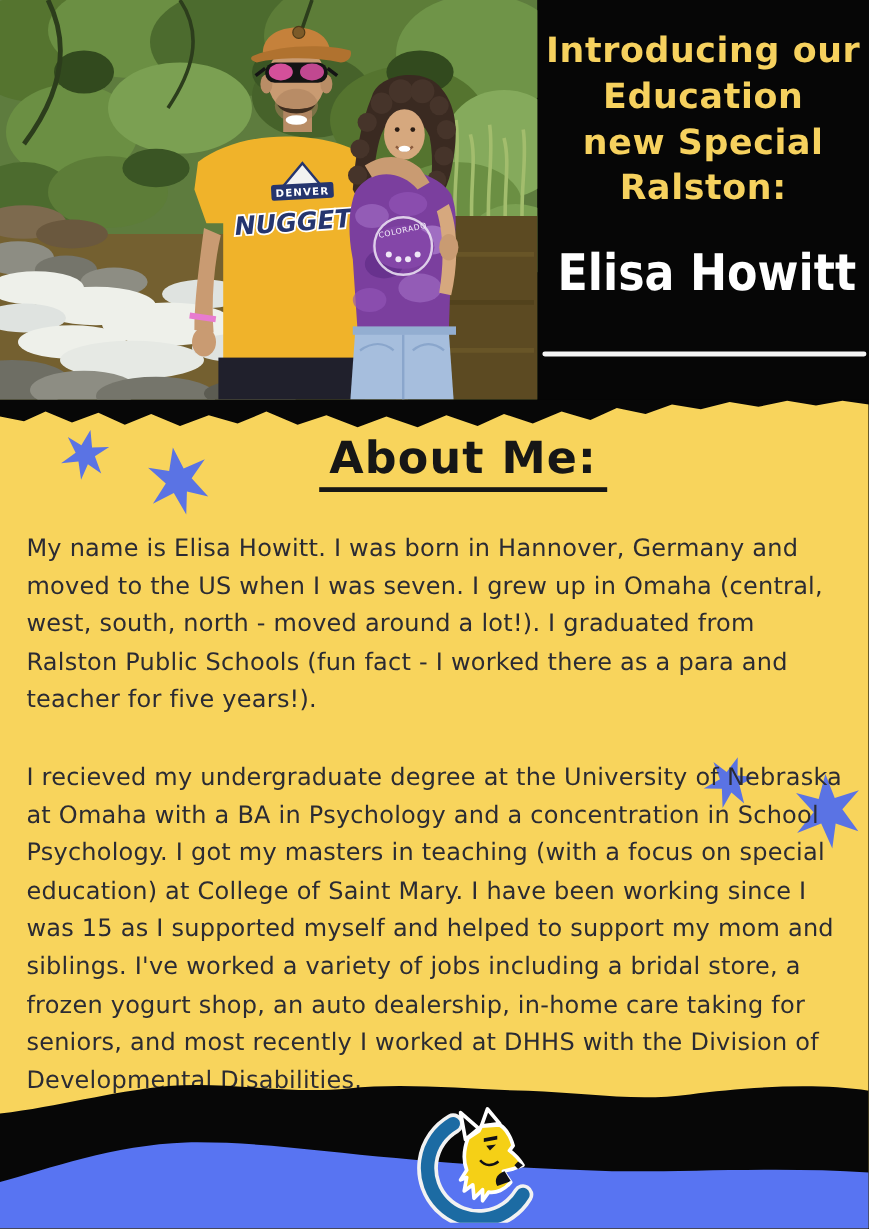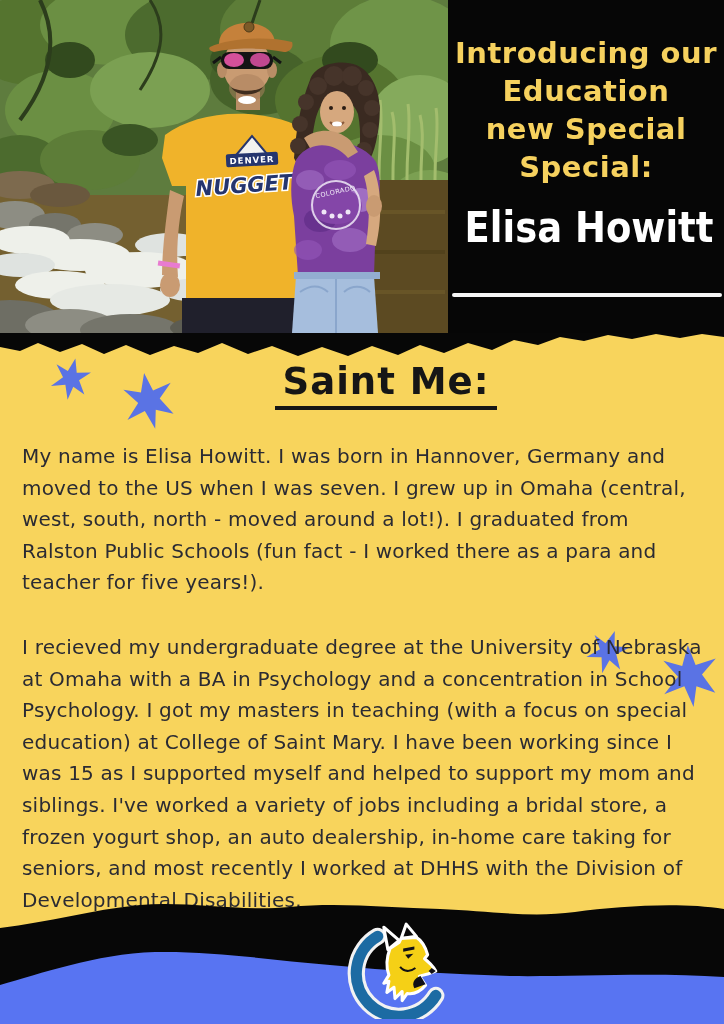--- a/index.html
+++ b/index.html
@@ -1,20 +1,20 @@
 <!DOCTYPE html>
 <html><head>
 <meta charset="utf-8">
 <style>
   html,body{margin:0;padding:0;background:#111;}
   .page{position:relative;width:724px;height:1024px;margin:0 auto;background:#070707;
         overflow:hidden;font-family:"DejaVu Sans","Liberation Sans",sans-serif;}
   .photo{position:absolute;left:0;top:0;width:448px;height:333px;}
   .intro-panel{position:absolute;left:448px;top:0;width:276px;height:333px;background:#060606;}
-  .intro-title{margin-top:34px;text-align:center;color:#f6d15e;font-weight:700;
+  .intro-title{margin-top:23px;text-align:center;color:#f6d15e;font-weight:700;
                font-size:29px;line-height:38px;letter-spacing:.5px;}
   .teacher-name{position:absolute;left:0;top:203px;width:100%;text-align:center;color:#ffffff;
                 font-weight:700;font-size:42px;white-space:nowrap;transform:scaleX(.88);
                 transform-origin:center;}
   .name-divider{position:absolute;left:4px;top:293px;width:270px;height:4px;background:#f5f5f5;
                 border-radius:2px;}
   .torn-yellow{position:absolute;left:0;top:330px;width:724px;height:694px;}
   .star{position:absolute;}
   .star svg{display:block;width:100%;height:100%;}
   .about-heading{position:absolute;left:0;top:360px;width:724px;text-align:center;padding-left:48px;
@@ -164,21 +164,21 @@
       <path d="M304,138 C318,128 336,128 350,140 L358,152 L348,158 C338,146 322,142 310,148 Z" fill="#c99b72"></path>
       <ellipse cx="374" cy="206" rx="8" ry="11" fill="#c99b72"></ellipse>
     </g>
   </svg>
 
   <div class="intro-panel">
     <div class="intro-title">
       <div>Introducing our</div>
       <div>Education</div>
       <div>new Special</div>
-      <div>Special:</div>
+      <div>Ralston:</div>
     </div>
     <div class="teacher-name">Elisa Howitt</div>
     <div class="name-divider"></div>
   </div>
 
   <svg class="torn-yellow" viewBox="0 0 724 694" preserveAspectRatio="none">
     <path fill="#f8d45c" d="M0,17 L20,21 38,13 60,22 82,14 104,24 126,15 150,25 174,16 198,23 222,13
       248,24 272,16 298,26 322,17 348,26 372,16 398,25 420,15 444,23 468,13 492,20 514,10 538,15
       560,7 584,11 608,5 632,9 656,4 680,8 702,4 724,7 L724,694 L0,694 Z"></path>
   </svg>
@@ -198,21 +198,21 @@
         <polygon fill="#5a73e4" points="0,-22 4.5,-7.5 19,-11 8.5,-0.5 17,13 4,7.5 1,22 -4.5,7 -19,11.5 -8.5,0 -18,-12 -5,-7.5"></polygon>
       </svg>
   </div>
   <div class="star" style="left:656px;top:642px;width:68px;height:68px;transform:rotate(-4deg);">
     <svg viewBox="-24 -24 48 48">
         <polygon fill="#5a73e4" points="0,-22 4.5,-7.5 19,-11 8.5,-0.5 17,13 4,7.5 1,22 -4.5,7 -19,11.5 -8.5,0 -18,-12 -5,-7.5"></polygon>
       </svg>
   </div>
 
   <div class="about-heading">
-    <span>Saint Me:</span>
+    <span>About Me:</span>
   </div>
   <div class="about-body">
     <p>My name is Elisa Howitt. I was born in Hannover, Germany and moved to the US when I was seven. I grew up in Omaha (central, west, south, north - moved around a lot!). I graduated from Ralston Public Schools (fun fact - I worked there as a para and teacher for five years!).</p>
     <p>I recieved my undergraduate degree at the University of Nebraska at Omaha with a BA in Psychology and a concentration in School Psychology. I got my masters in teaching (with a focus on special education) at College of Saint Mary. I have been working since I was 15 as I supported myself and helped to support my mom and siblings. I've worked a variety of jobs including a bridal store, a frozen yogurt shop, an auto dealership, in-home care taking for seniors, and most recently I worked at DHHS with the Division of Developmental Disabilities.</p>
   </div>
 
   <svg class="footer-black" viewBox="0 0 724 128" preserveAspectRatio="none">
     <path fill="#070707" d="M0,32 C50,26 90,14 140,9 C190,5 240,16 290,11 C340,6 390,12 440,13
       C490,15 530,22 575,16 C620,10 680,6 724,13 L724,128 L0,128 Z"></path>
   </svg>

